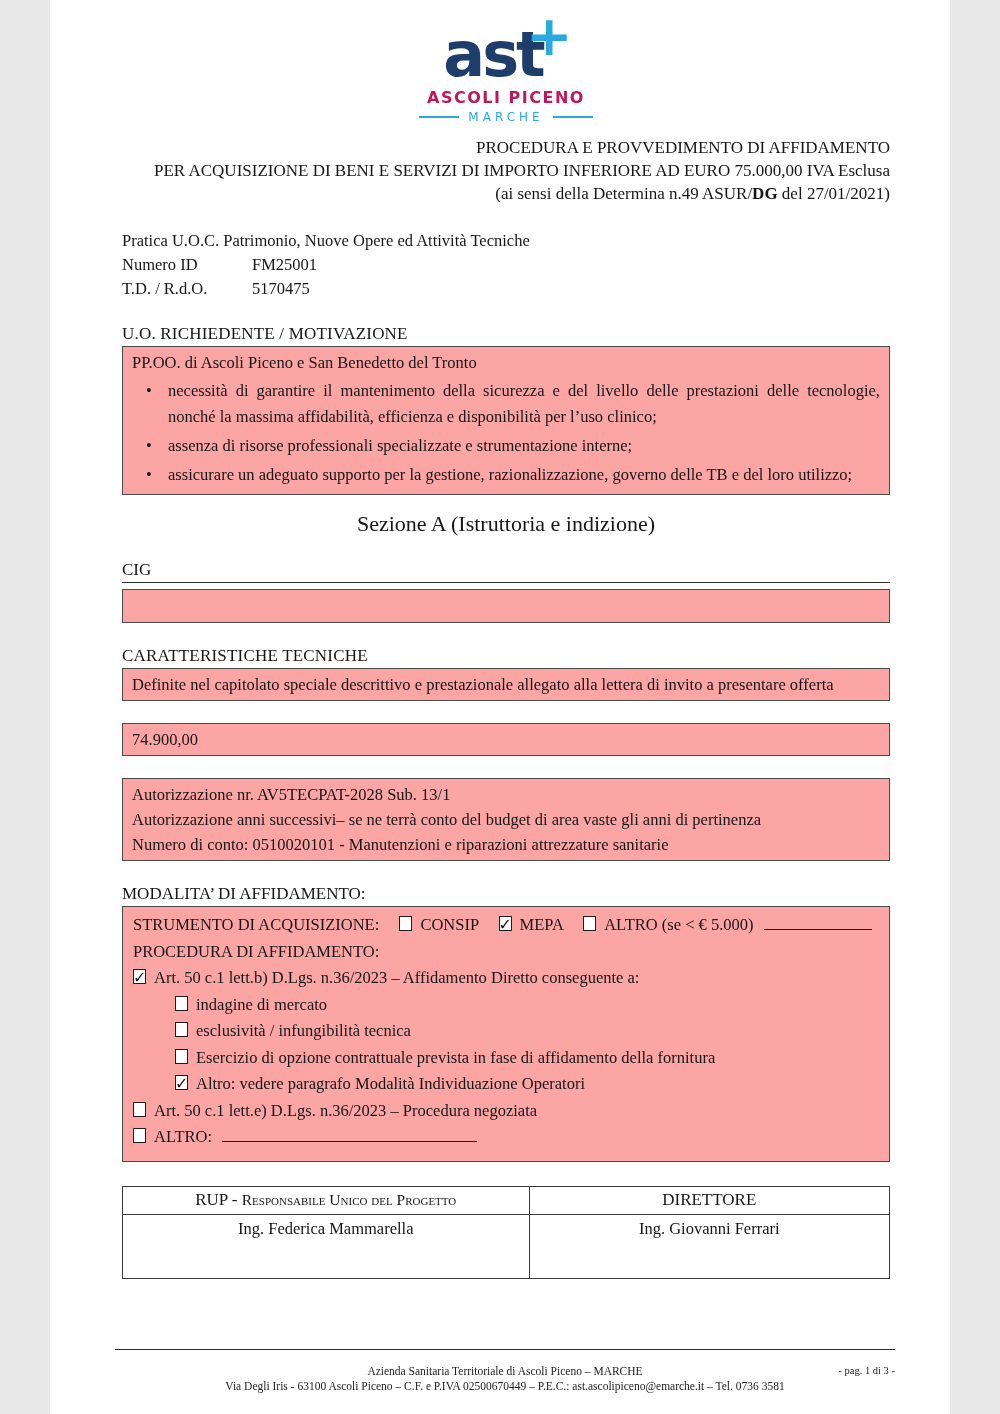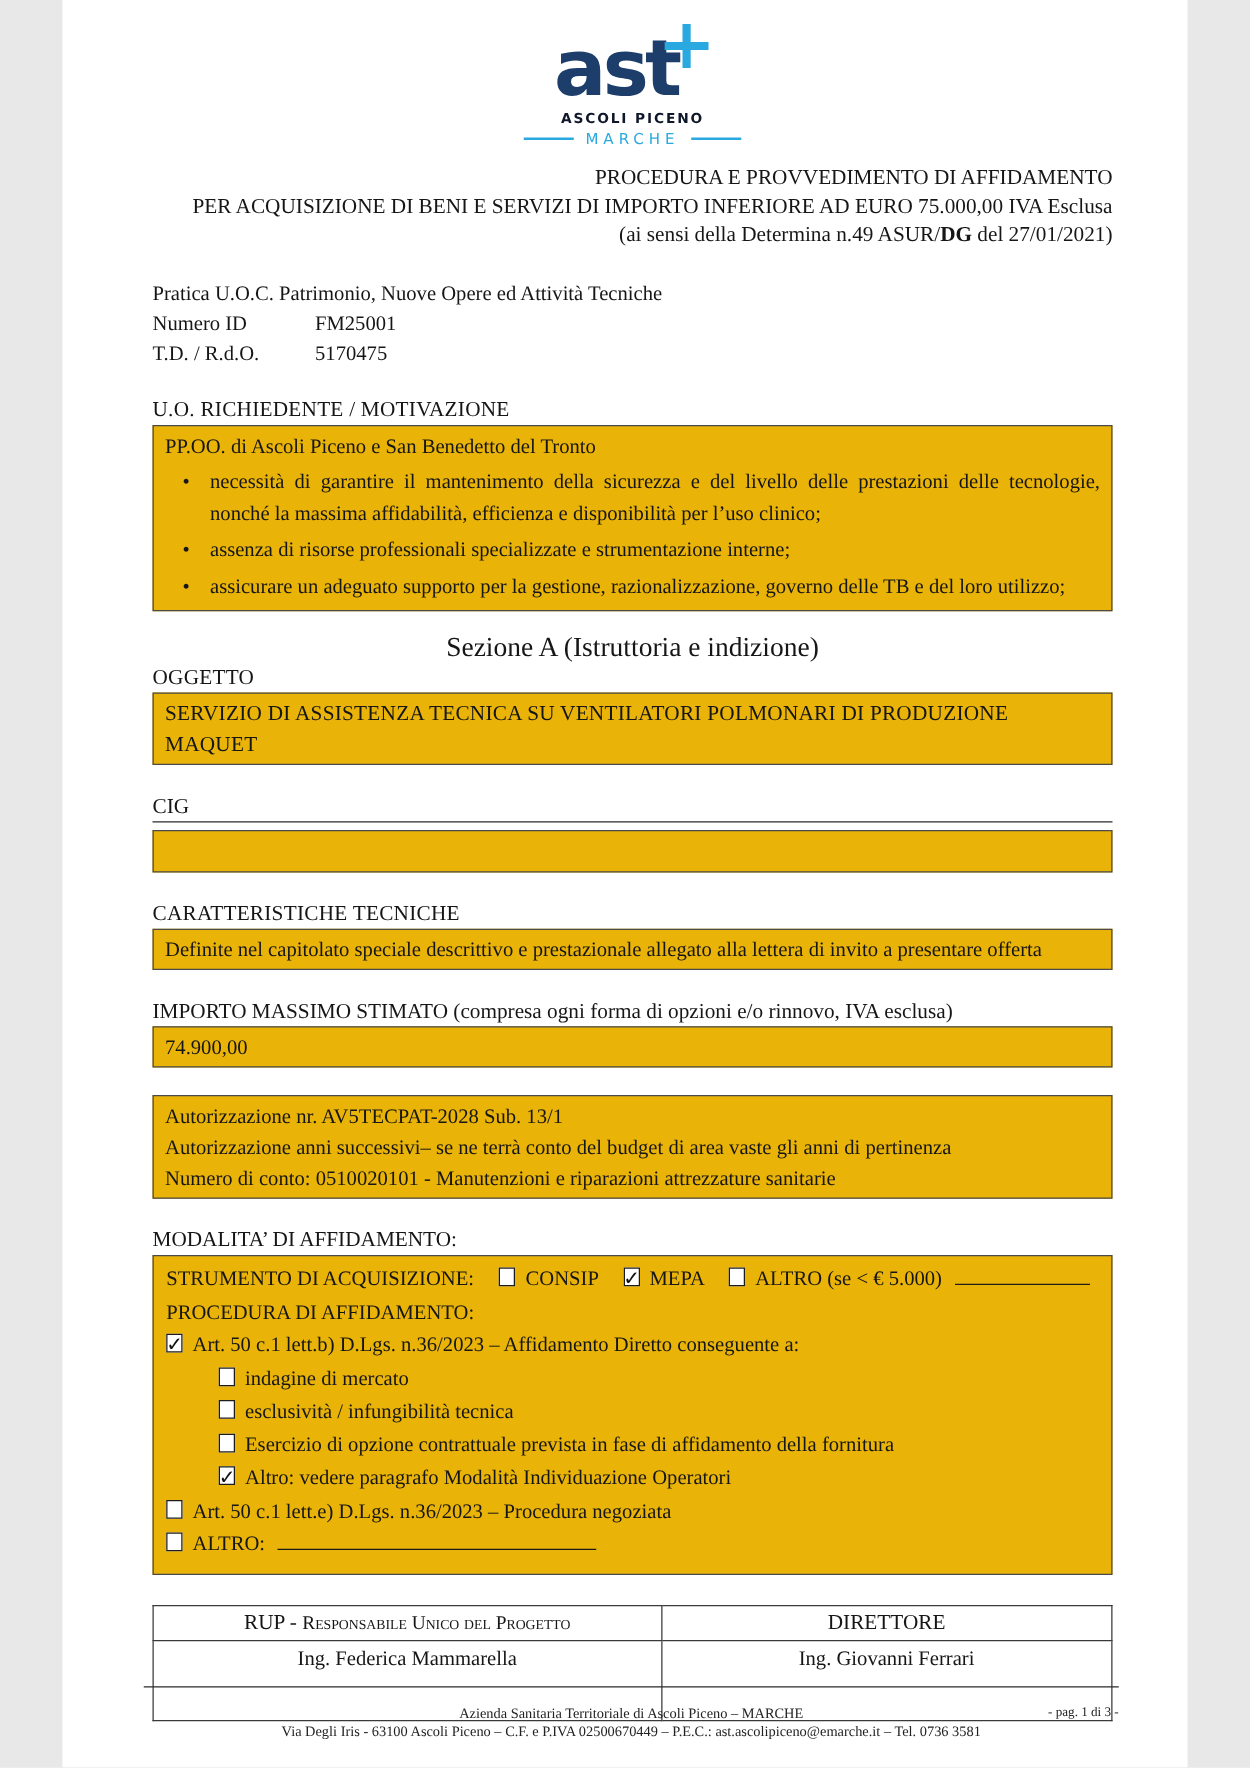--- a/index.html
+++ b/index.html
@@ -18,21 +18,21 @@
     font-family:"DejaVu Sans","Liberation Sans",sans-serif;
     font-weight:800; font-size:62px; line-height:62px;
     color:#1d3d6b; letter-spacing:-3px; padding-right:26px;
   }
   .logo-plus {
     position:absolute; top:-16px; right:-4px;
     color:#2aa9e0; font-size:56px; line-height:56px; font-weight:700; letter-spacing:0;
   }
   .logo-name {
     font-family:"DejaVu Sans","Liberation Sans",sans-serif;
-    font-weight:700; font-size:11px; letter-spacing:1.5px; color:#0f172a; margin-top:2px;
+    font-weight:700; font-size:16px; letter-spacing:1.5px; color:#be185d; margin-top:2px;
   }
   .logo-region-row { display:flex; align-items:center; justify-content:center; gap:9px; margin-top:3px; }
   .logo-region-line { width:40px; height:2px; background:#2aa9e0; }
   .logo-region {
     font-family:"DejaVu Sans","Liberation Sans",sans-serif;
     font-size:12px; letter-spacing:4px; color:#2aa9e0; font-weight:500;
   }
 
   
   .title-block { text-align:right; margin-top:12px; line-height:23px; font-size:17px; }
@@ -41,21 +41,21 @@
   .pratica { margin-top:24px; line-height:24px; }
   .pratica-row { display:flex; }
   .pratica-label { width:130px; }
 
   
   .sec { margin-top:22px; }
   .sec-h { font-size:17px; line-height:21px; }
   .sec-h.fullrule { border-bottom:1.2px solid #2b2b2b; padding-bottom:2px; }
   .box {
     border:1.5px solid #4a4a4a; padding:3px 9px; margin-top:2px;
-    line-height:25px; background:#eab308;
+    line-height:25px; background:#fca5a5;
   }
   .box.empty { height:26px; }
   .caps { letter-spacing:.2px; }
   .centered-h { text-align:center; margin-top:16px; font-size:22px; }
 
   
   .bullet-row { display:flex; margin:3px 0; }
   .bullet-glyph { width:22px; padding-left:14px; flex:none; }
   .bullet-text { flex:1; text-align:justify; line-height:26px; }
 
@@ -140,37 +140,32 @@
         </div>
         <div class="bullet-row">
           <span class="bullet-glyph">•</span>
           <span class="bullet-text">assicurare un adeguato supporto per la gestione, razionalizzazione, governo delle TB e del loro utilizzo;</span>
         </div>
       </div>
     </div>
 
     <div class="centered-h">Sezione A (Istruttoria e indizione)</div>
 
-    <div>
-      <div class="sec-h caps">OGGETTO</div>
-      <div class="box caps" style="font-size:17px;">SERVIZIO DI ASSISTENZA TECNICA SU VENTILATORI POLMONARI DI PRODUZIONE MAQUET</div>
-    </div>
 
     <div class="sec">
       <div class="sec-h fullrule">CIG</div>
       <div class="box empty" style="margin-top:6px;"></div>
     </div>
 
     <div class="sec">
       <div class="sec-h caps">CARATTERISTICHE TECNICHE</div>
       <div class="box">Definite nel capitolato speciale descrittivo e prestazionale allegato alla lettera di invito a presentare offerta</div>
     </div>
 
     <div class="sec">
-      <div class="sec-h">IMPORTO MASSIMO STIMATO (compresa ogni forma di opzioni e/o rinnovo, IVA esclusa)</div>
       <div class="box">74.900,00</div>
     </div>
 
     <div class="sec">
       <div class="box">
         <div>Autorizzazione nr. AV5TECPAT-2028 Sub. 13/1</div>
         <div>Autorizzazione anni successivi– se ne terrà conto del budget di area vaste gli anni di pertinenza</div>
         <div>Numero di conto: 0510020101 - Manutenzioni e riparazioni attrezzature sanitarie</div>
       </div>
     </div>

